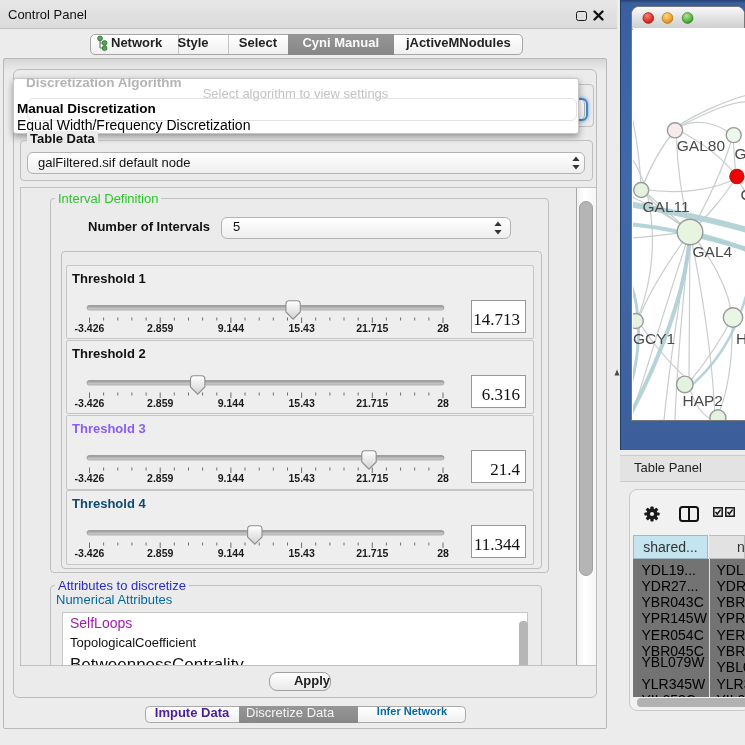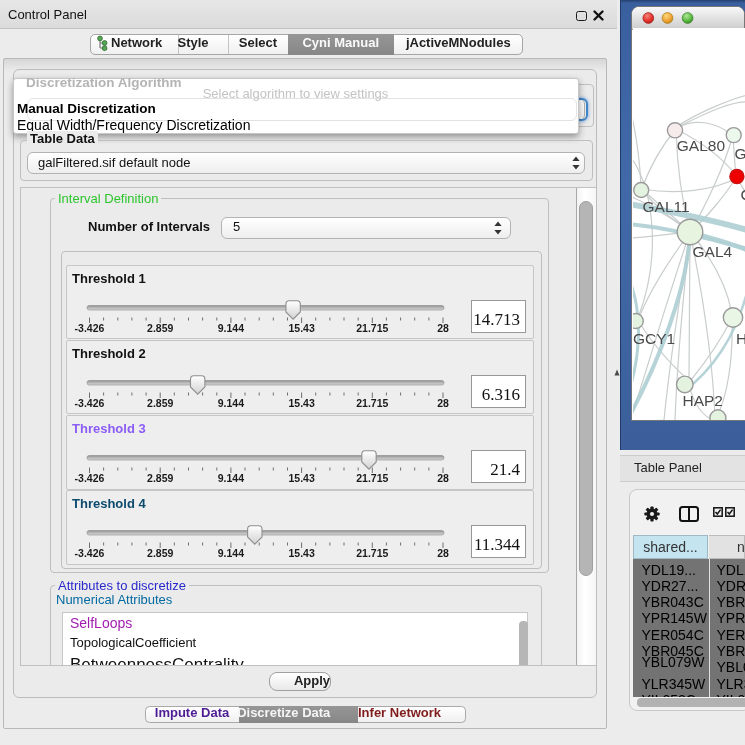--- a/index.html
+++ b/index.html
@@ -320,22 +320,22 @@
   <div class="abs" style="left:555px;top:0;width:1px;height:478px;background:#a8a8a8"></div>
   <div class="abs" style="left:556px;top:0;width:19px;height:478px;background:linear-gradient(90deg,#f2f2f2,#ffffff 40%,#f6f6f6)"></div>
   <div class="abs" style="left:558px;top:13.5px;width:14px;height:375px;background:#b5b5b5;border:1px solid #9f9f9f;border-radius:7.5px;box-sizing:border-box"></div>
 </div>
 
 <div class="abs" style="left:269px;top:672px;width:62px;height:19px;background:linear-gradient(#ffffff,#e8e8e8);border:1px solid #a0a0a0;border-radius:8px;box-sizing:border-box;text-align:right;font-size:13px;font-weight:bold;color:#222;line-height:15px">Apply</div>
 
 <div class="abs" style="left:145px;top:705.5px;width:321px;height:17.5px;background:linear-gradient(#ffffff,#f0f0f0);border:1px solid #a9a9a9;border-radius:4.5px;box-sizing:border-box"></div>
 <div class="abs" style="left:238.5px;top:705.5px;width:119.5px;height:17.5px;background:linear-gradient(#969696,#878787)"></div>
 <div class="abs" style="left:145px;top:704.5px;width:94px;text-align:center;font-size:13px;font-weight:bold;color:#4c1d95">Impute Data</div>
-<div class="abs" style="left:224px;top:704.5px;width:119.5px;text-align:center;font-size:13px;font-weight:bold;color:#f5f5f5">Discretize Data</div>
-<div class="abs" style="left:358px;top:704.5px;width:108px;text-align:left;font-size:13px;font-weight:bold;color:#7f1d1d">Infer Network</div>
+<div class="abs" style="left:246px;top:704.5px;width:119.5px;font-size:13px;font-weight:normal;color:#f5f5f5">Discretize Data</div>
+<div class="abs" style="left:358px;top:704.5px;width:108px;text-align:center;font-size:11px;font-weight:bold;color:#0369a1">Infer Network</div>
 
 <svg class="abs" style="left:613.5px;top:368.5px" width="6" height="7" viewBox="0 0 6 7">
     <path d="M 0.5,6.5 L 3,0.5 L 5.5,6.5 Z" fill="#4a4a4a"></path>
   </svg>
 
 <div class="abs" style="left:620px;top:0;width:125px;height:450px;background:linear-gradient(#23406f,#3a5f9e 3px,#4169a8 40%,#3c5f9b);border-left:1.5px solid #1d3b6b;box-sizing:border-box"></div>
 
 <div class="abs" style="left:631px;top:6px;width:114px;height:415px;background:#fff;border:1px solid #777;border-radius:8px 8px 0 0;box-sizing:border-box;overflow:hidden">
   <div style="position:absolute;left:0;top:0;width:114px;height:22px;background:linear-gradient(#f8f8f8,#cdcdcd);border-bottom:1px solid #9a9a9a"></div>
   <svg style="position:absolute;left:0;top:0" width="114" height="22" viewBox="0 0 114 22">

